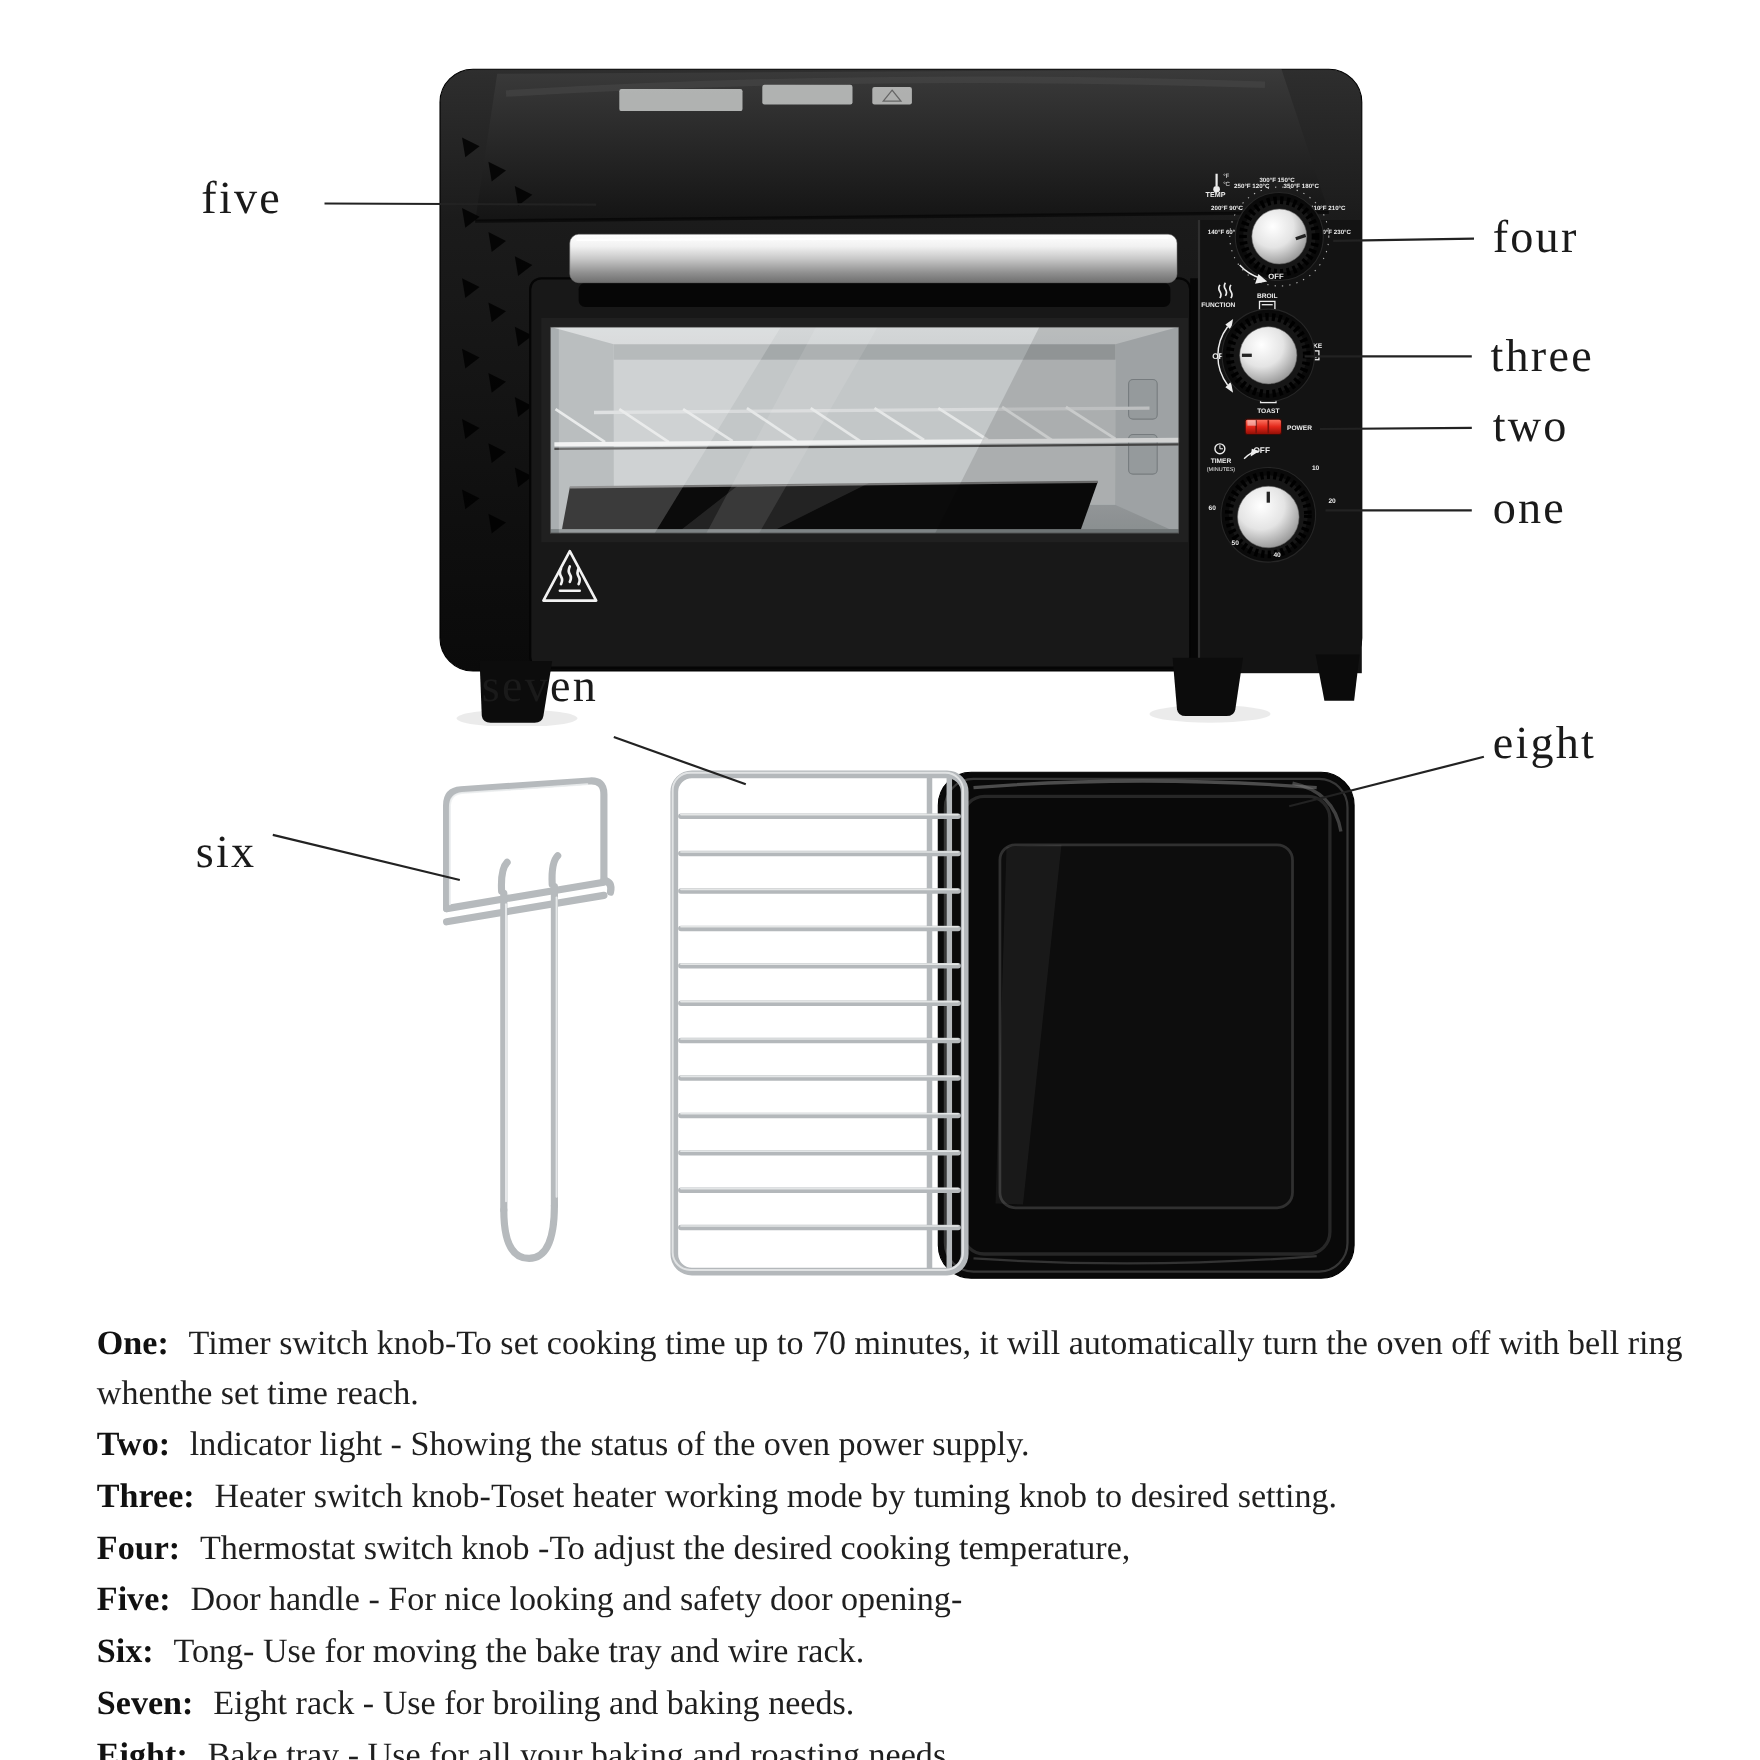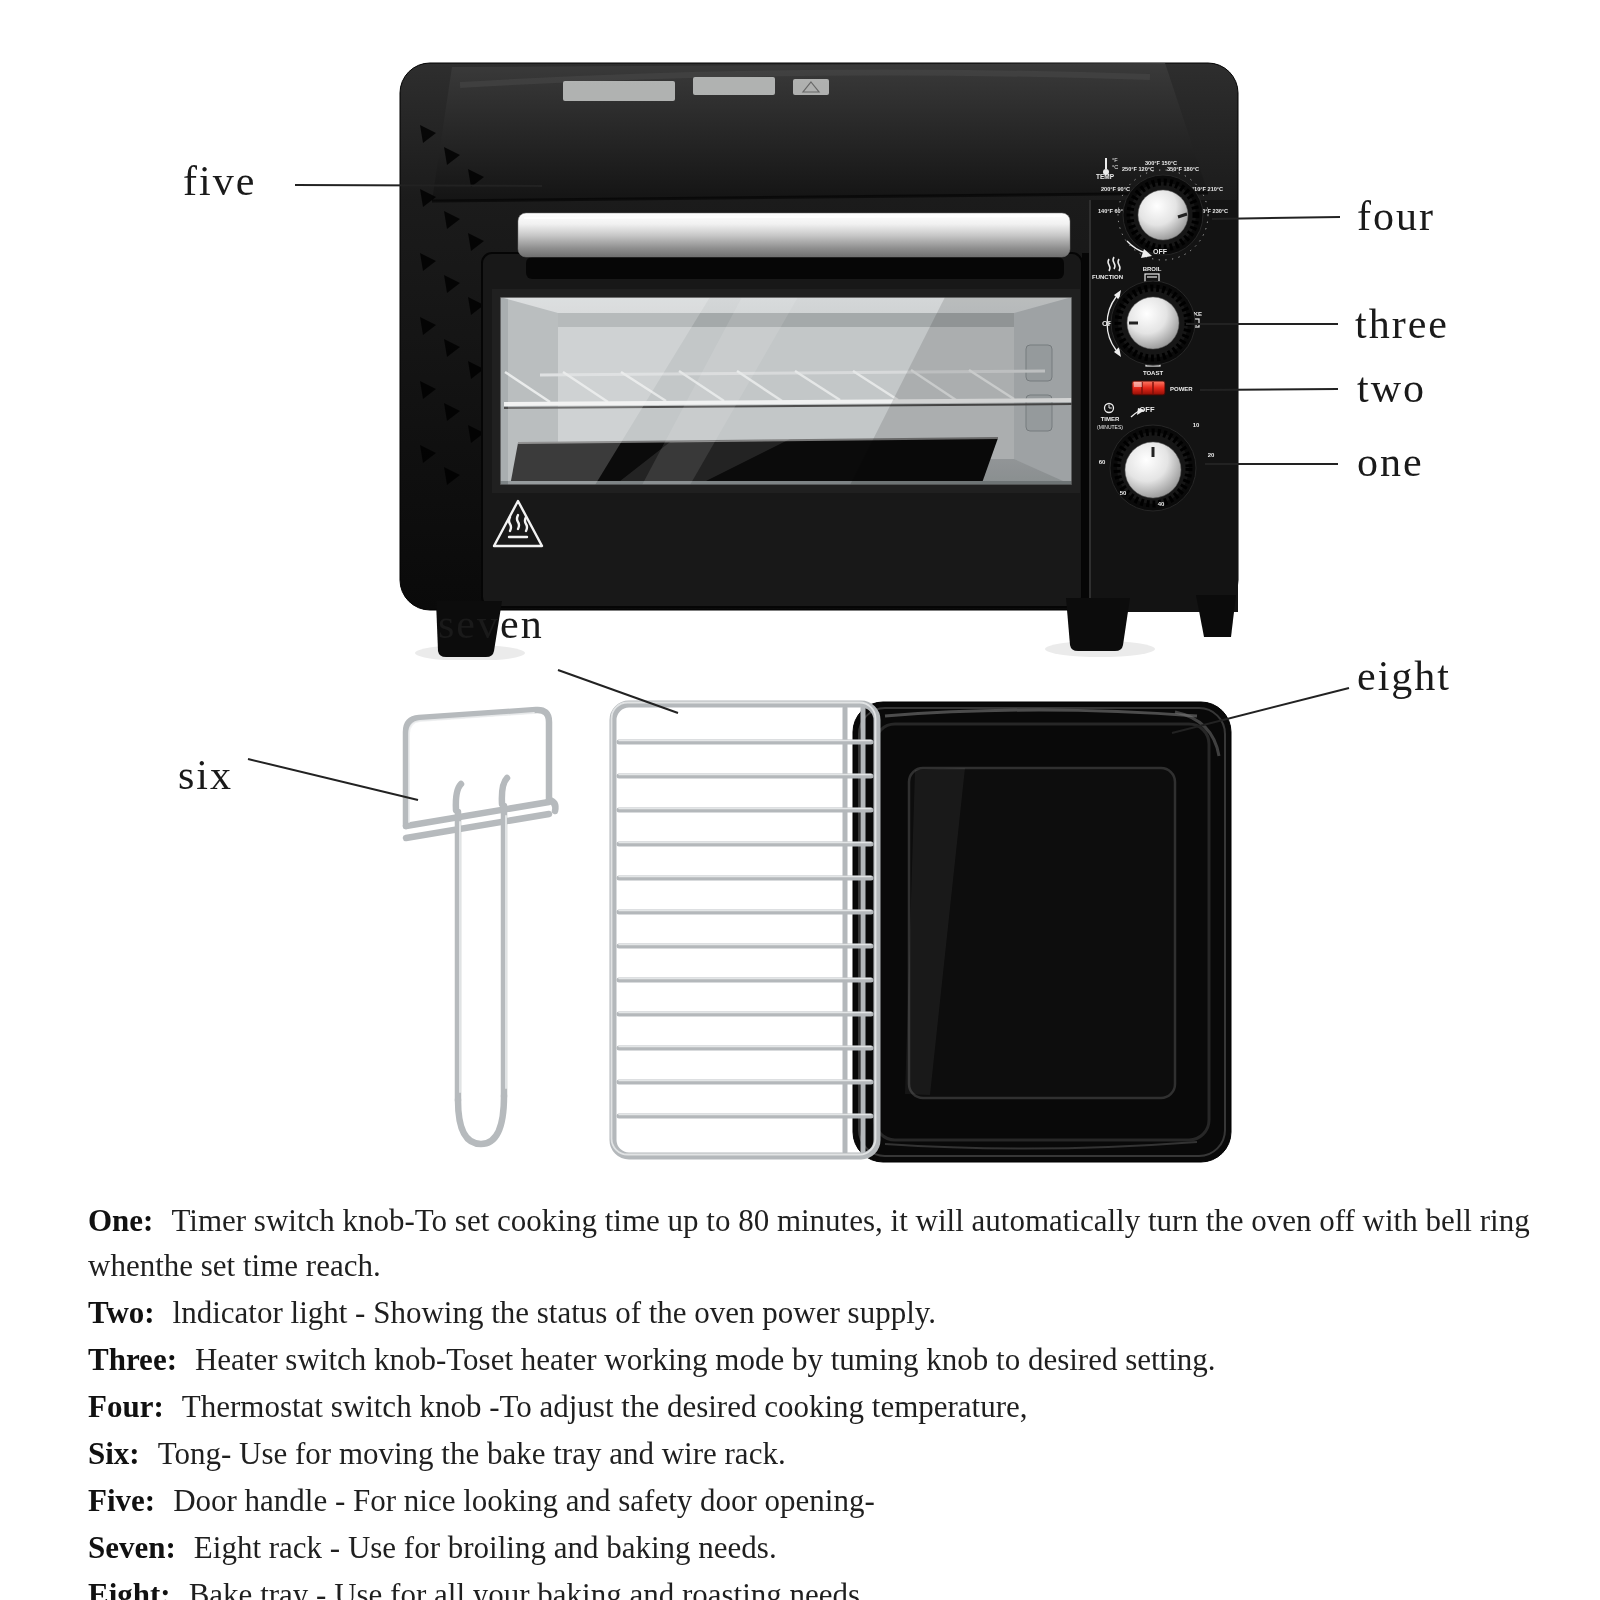--- a/index.html
+++ b/index.html
@@ -357,38 +357,38 @@
   <div class="callout" style="left:1357px;top:192px;">four</div>
   <div class="callout" style="left:1355px;top:300px;text-align:right;">three</div>
   <div class="callout" style="left:1357px;top:364px;">two</div>
   <div class="callout" style="left:1357px;top:438px;">one</div>
   <div class="callout" style="left:438px;top:600px;">seven</div>
   <div class="callout" style="left:1357px;top:652px;">eight</div>
   <div class="callout" style="left:178px;top:727px;margin-top:24px;">six</div>
 
   <div class="descriptions">
     <div class="desc-row">
-      <span class="desc-term">One:</span><span class="desc-text">Timer switch knob-To set cooking time up to 80 minutes, it will automatically turn the oven off with bell ring whenthe set time reach.</span>
+      <span class="desc-term">One:</span><span class="desc-text">Timer switch knob-To set cooking time up to 70 minutes, it will automatically turn the oven off with bell ring whenthe set time reach.</span>
     </div>
     <div class="desc-row">
       <span class="desc-term">Two:</span><span class="desc-text">lndicator light - Showing the status of the oven power supply.</span>
     </div>
     <div class="desc-row">
       <span class="desc-term">Three:</span><span class="desc-text">Heater switch knob-Toset heater working mode by tuming knob to desired setting.</span>
     </div>
     <div class="desc-row">
       <span class="desc-term">Four:</span><span class="desc-text">Thermostat switch knob -To adjust the desired cooking temperature,</span>
     </div>
     <div class="desc-row">
+      <span class="desc-term">Five:</span><span class="desc-text">Door handle - For nice looking and safety door opening-</span>
+    </div>
+    <div class="desc-row">
       <span class="desc-term">Six:</span><span class="desc-text">Tong- Use for moving the bake tray and wire rack.</span>
     </div>
     <div class="desc-row">
-      <span class="desc-term">Five:</span><span class="desc-text">Door handle - For nice looking and safety door opening-</span>
-    </div>
-    <div class="desc-row">
       <span class="desc-term">Seven:</span><span class="desc-text">Eight rack - Use for broiling and baking needs.</span>
     </div>
     <div class="desc-row">
       <span class="desc-term">Eight:</span><span class="desc-text">Bake tray - Use for all your baking and roasting needs.</span>
     </div>
   </div>
 
 </div>
 
 </body></html>

